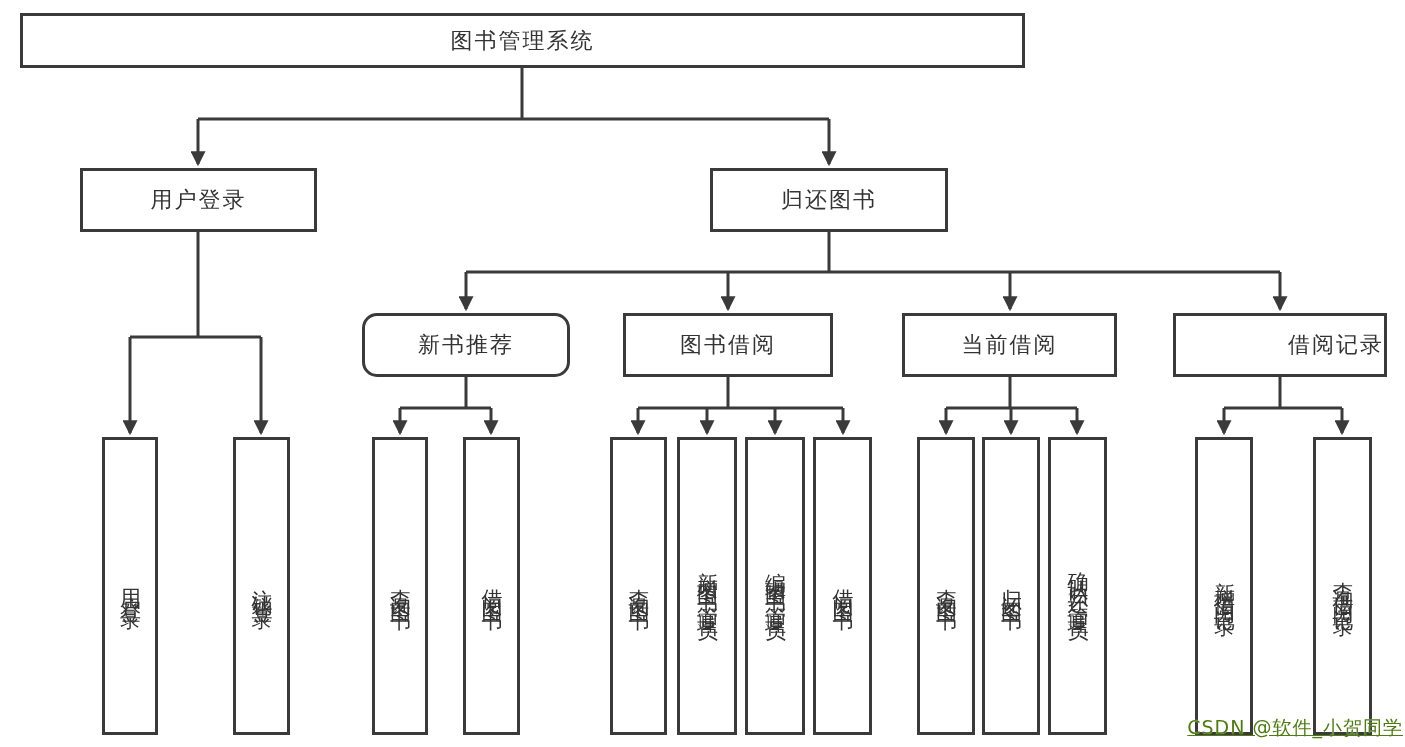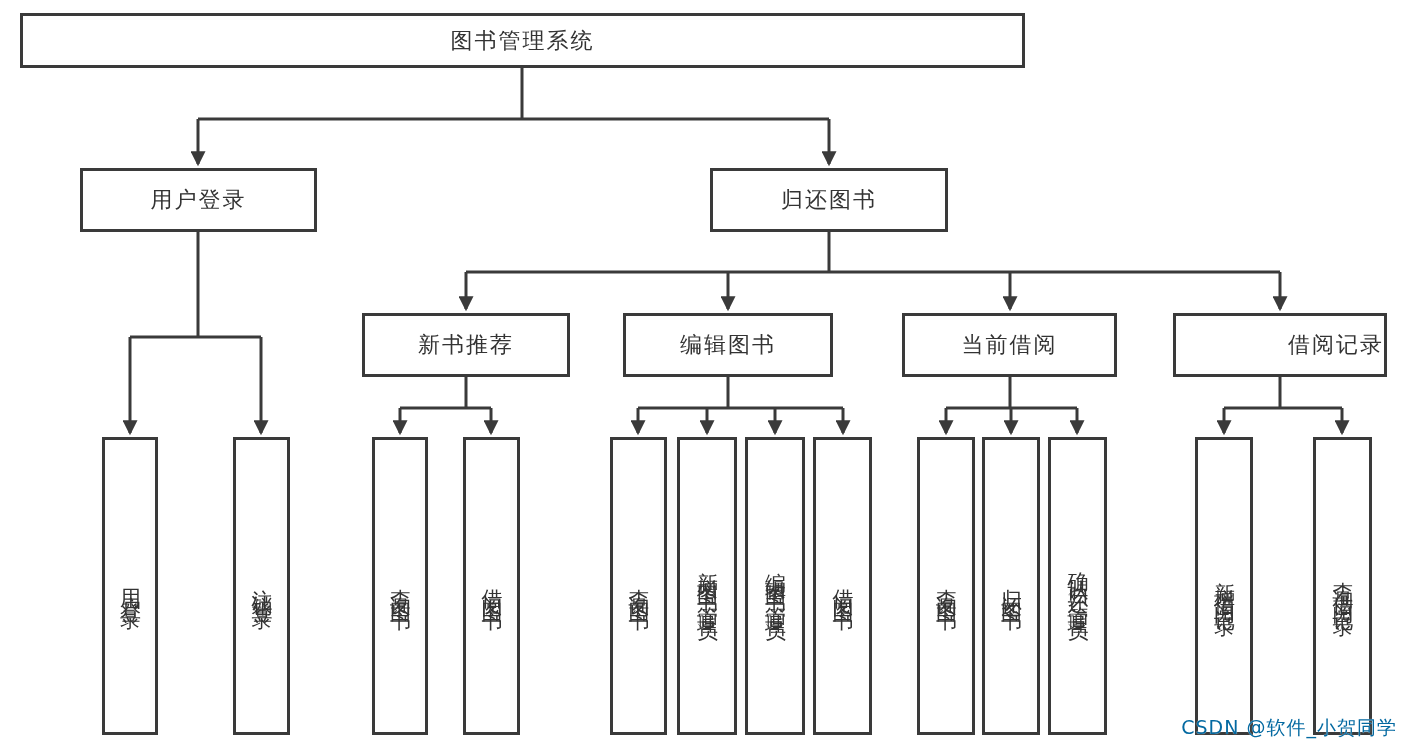--- a/index.html
+++ b/index.html
@@ -43,48 +43,49 @@
     font-size: 21px;
     line-height: 1;
     letter-spacing: 7px;
     color: #333333;
   }
   
   #root-box        { left: 20px;   top: 13px;  width: 1005px; height: 55px; }
   #user-login-box  { left: 80px;   top: 168px; width: 237px;  height: 64px; }
   #book-mgmt-box   { left: 710px;  top: 168px; width: 238px;  height: 64px; }
   .lvl3            { top: 313px; height: 64px; }
-  #new-book-box    { left: 362px;  width: 208px; }
+  #new-book-box    { left: 362px;  width: 208px; border-radius: 15px; }
   #borrowing-box   { left: 623px;  width: 210px; }
   #current-box     { left: 902px;  width: 215px; }
   #records-box     { left: 1173px; width: 214px; justify-content: flex-end; }
   .leaf            { top: 437px; height: 298px; }
   #leaf-a1 { left: 102px;  width: 56px; }
   #leaf-a2 { left: 233px;  width: 57px; }
   #leaf-b1 { left: 372px;  width: 56px; }
   #leaf-b2 { left: 463px;  width: 57px; }
   #leaf-c1 { left: 610px;  width: 57px; }
   #leaf-c2 { left: 677px;  width: 60px; }
   #leaf-c3 { left: 745px;  width: 60px; }
   #leaf-c4 { left: 813px;  width: 59px; }
   #leaf-d1 { left: 917px;  width: 58px; }
   #leaf-d2 { left: 982px;  width: 58px; }
   #leaf-d3 { left: 1048px; width: 59px; }
   #leaf-e1 { left: 1195px; width: 58px; }
   #leaf-e2 { left: 1313px; width: 59px; }
   #watermark {
     position: absolute;
-    right: 8px;
+    right: 2px;
     top: 715px;
     z-index: 2;
     font-size: 19px;
-    color: #0369a1;
+    color: #4d7c0f;
     text-shadow: 0 0 1px #ffffff;
     letter-spacing: 1px;
     white-space: nowrap;
+    text-decoration: underline;
   }
 </style>
 </head>
 <body>
 
 <div id="stage">
 
   <svg id="connectors" viewBox="0 0 1405 747" xmlns="http://www.w3.org/2000/svg">
     <defs>
       <marker id="arrow" viewBox="0 0 10 10" refX="8.5" refY="5" markerWidth="6" markerHeight="5" orient="auto">
@@ -131,21 +132,21 @@
     <span>用户登录</span>
   </div>
   <div id="book-mgmt-box" class="box h-box">
     <span>归还图书</span>
   </div>
 
   <div id="new-book-box" class="box h-box lvl3">
     <span>新书推荐</span>
   </div>
   <div id="borrowing-box" class="box h-box lvl3">
-    <span>编辑图书</span>
+    <span>图书借阅</span>
   </div>
   <div id="current-box" class="box h-box lvl3">
     <span>当前借阅</span>
   </div>
   <div id="records-box" class="box h-box lvl3">
     <span>借阅记录</span>
   </div>
 
   <div id="leaf-a1" class="box leaf">
     <span class="vtext">用户登录</span>

